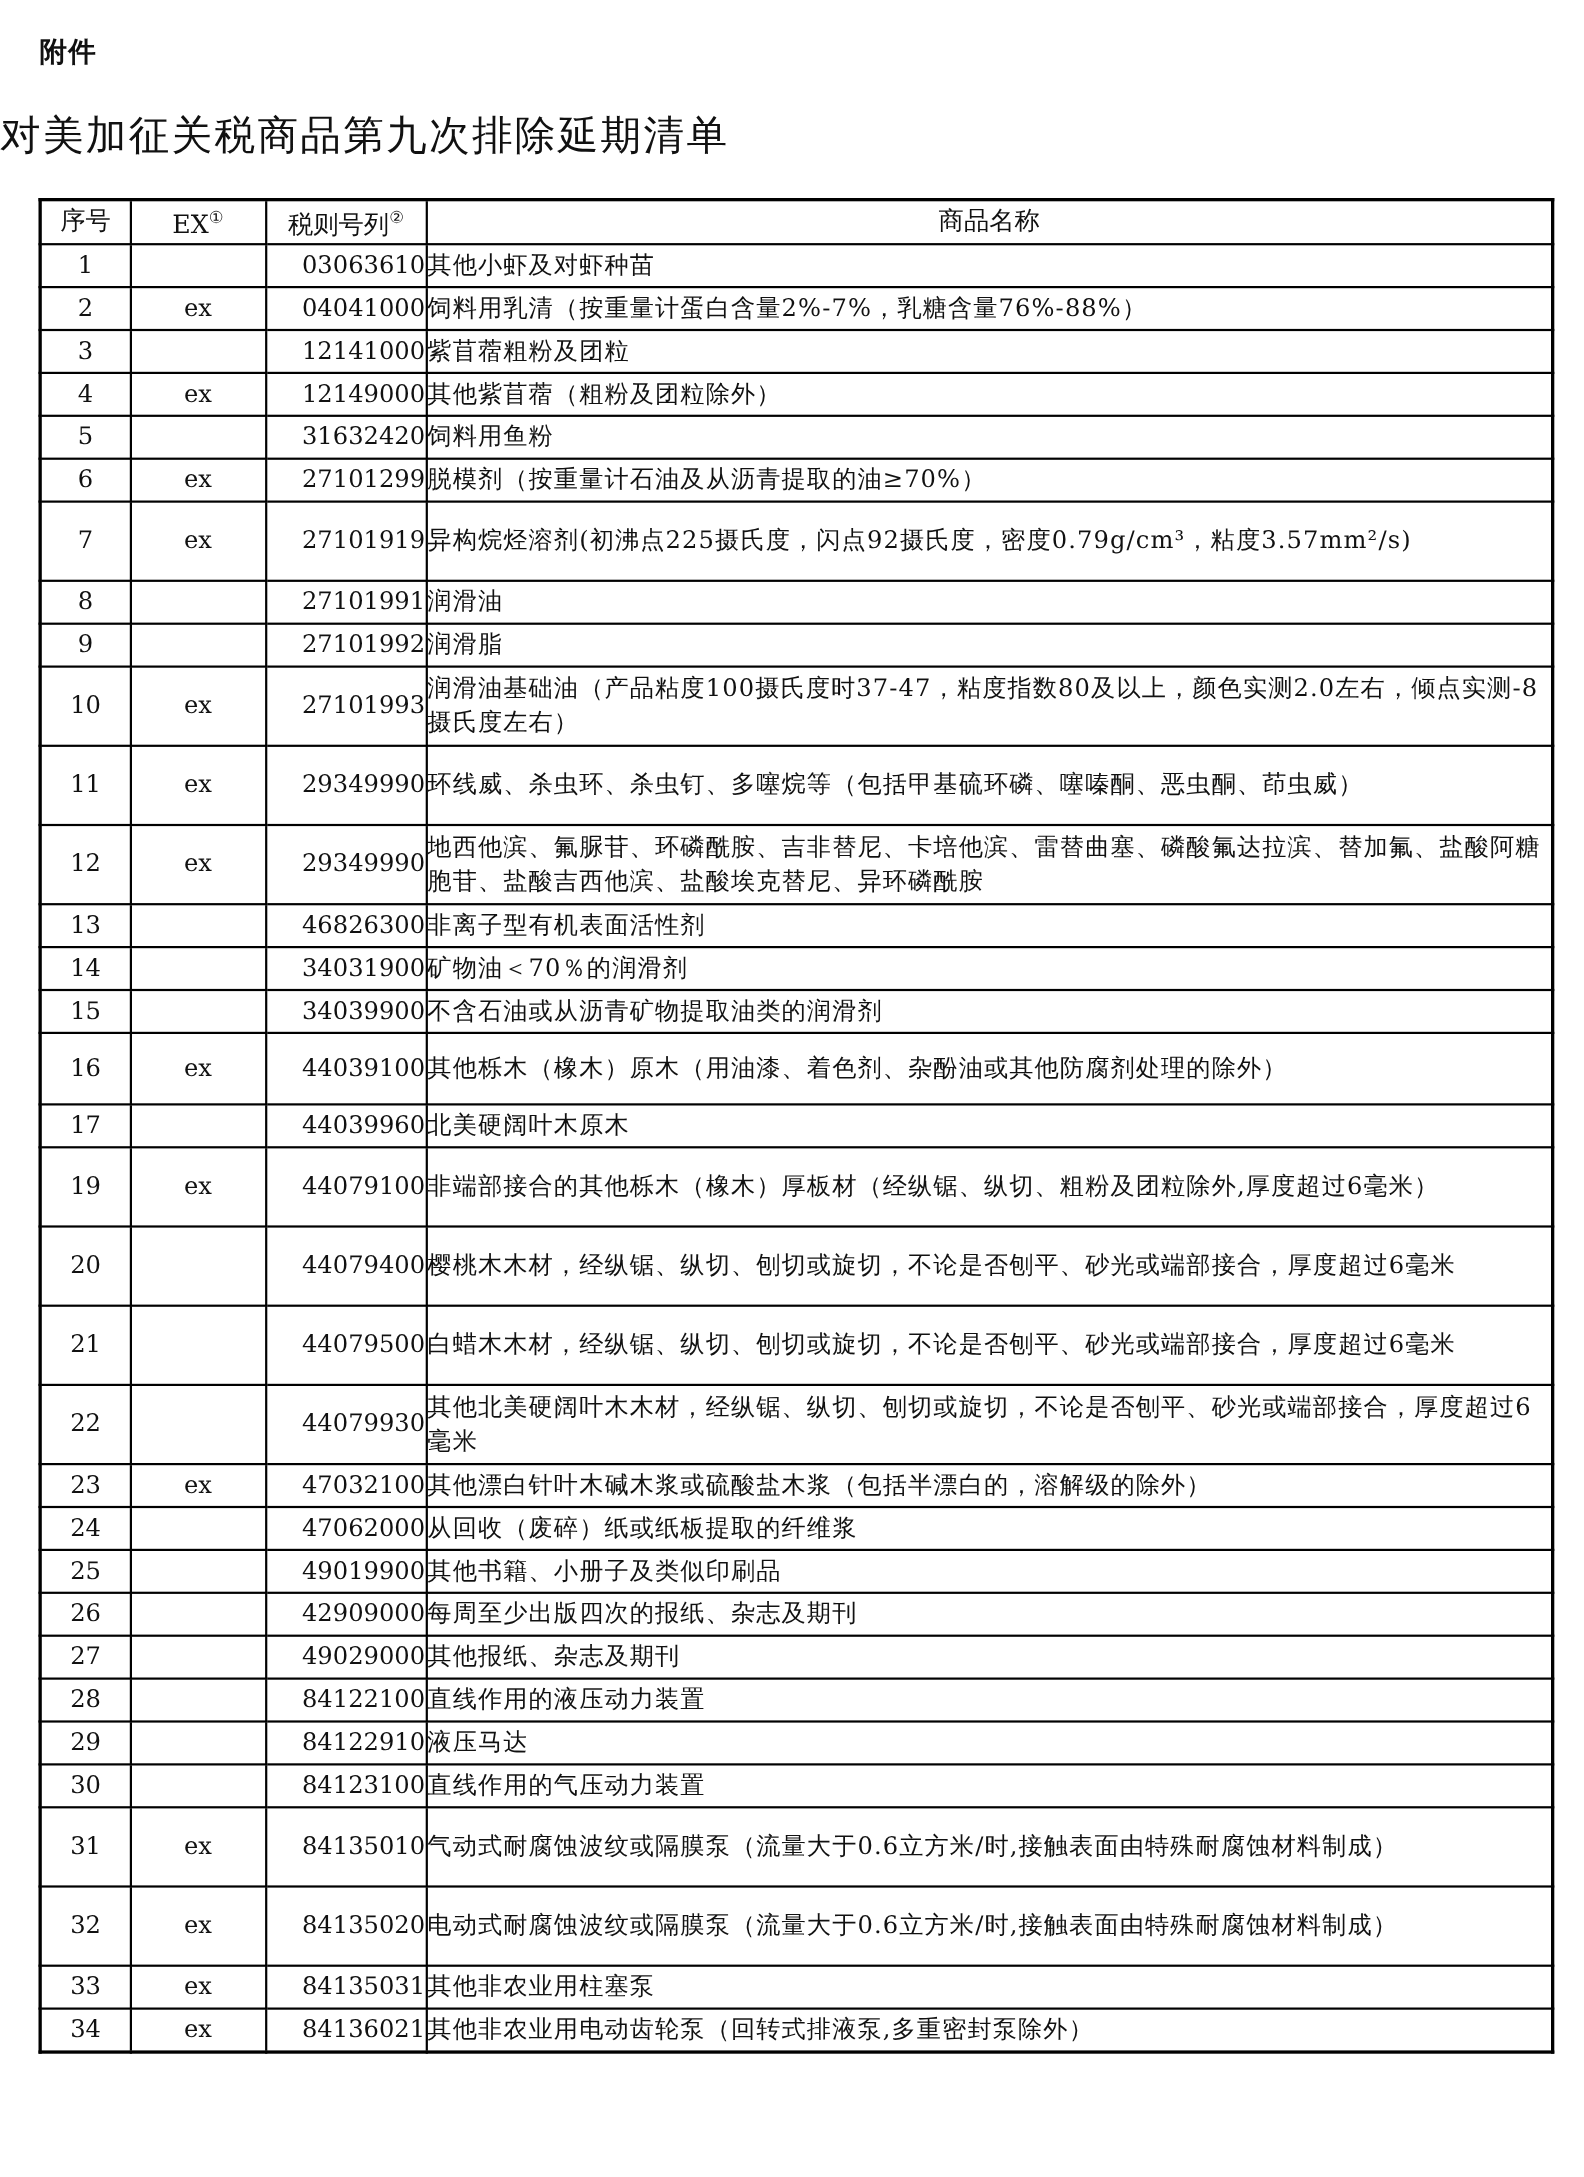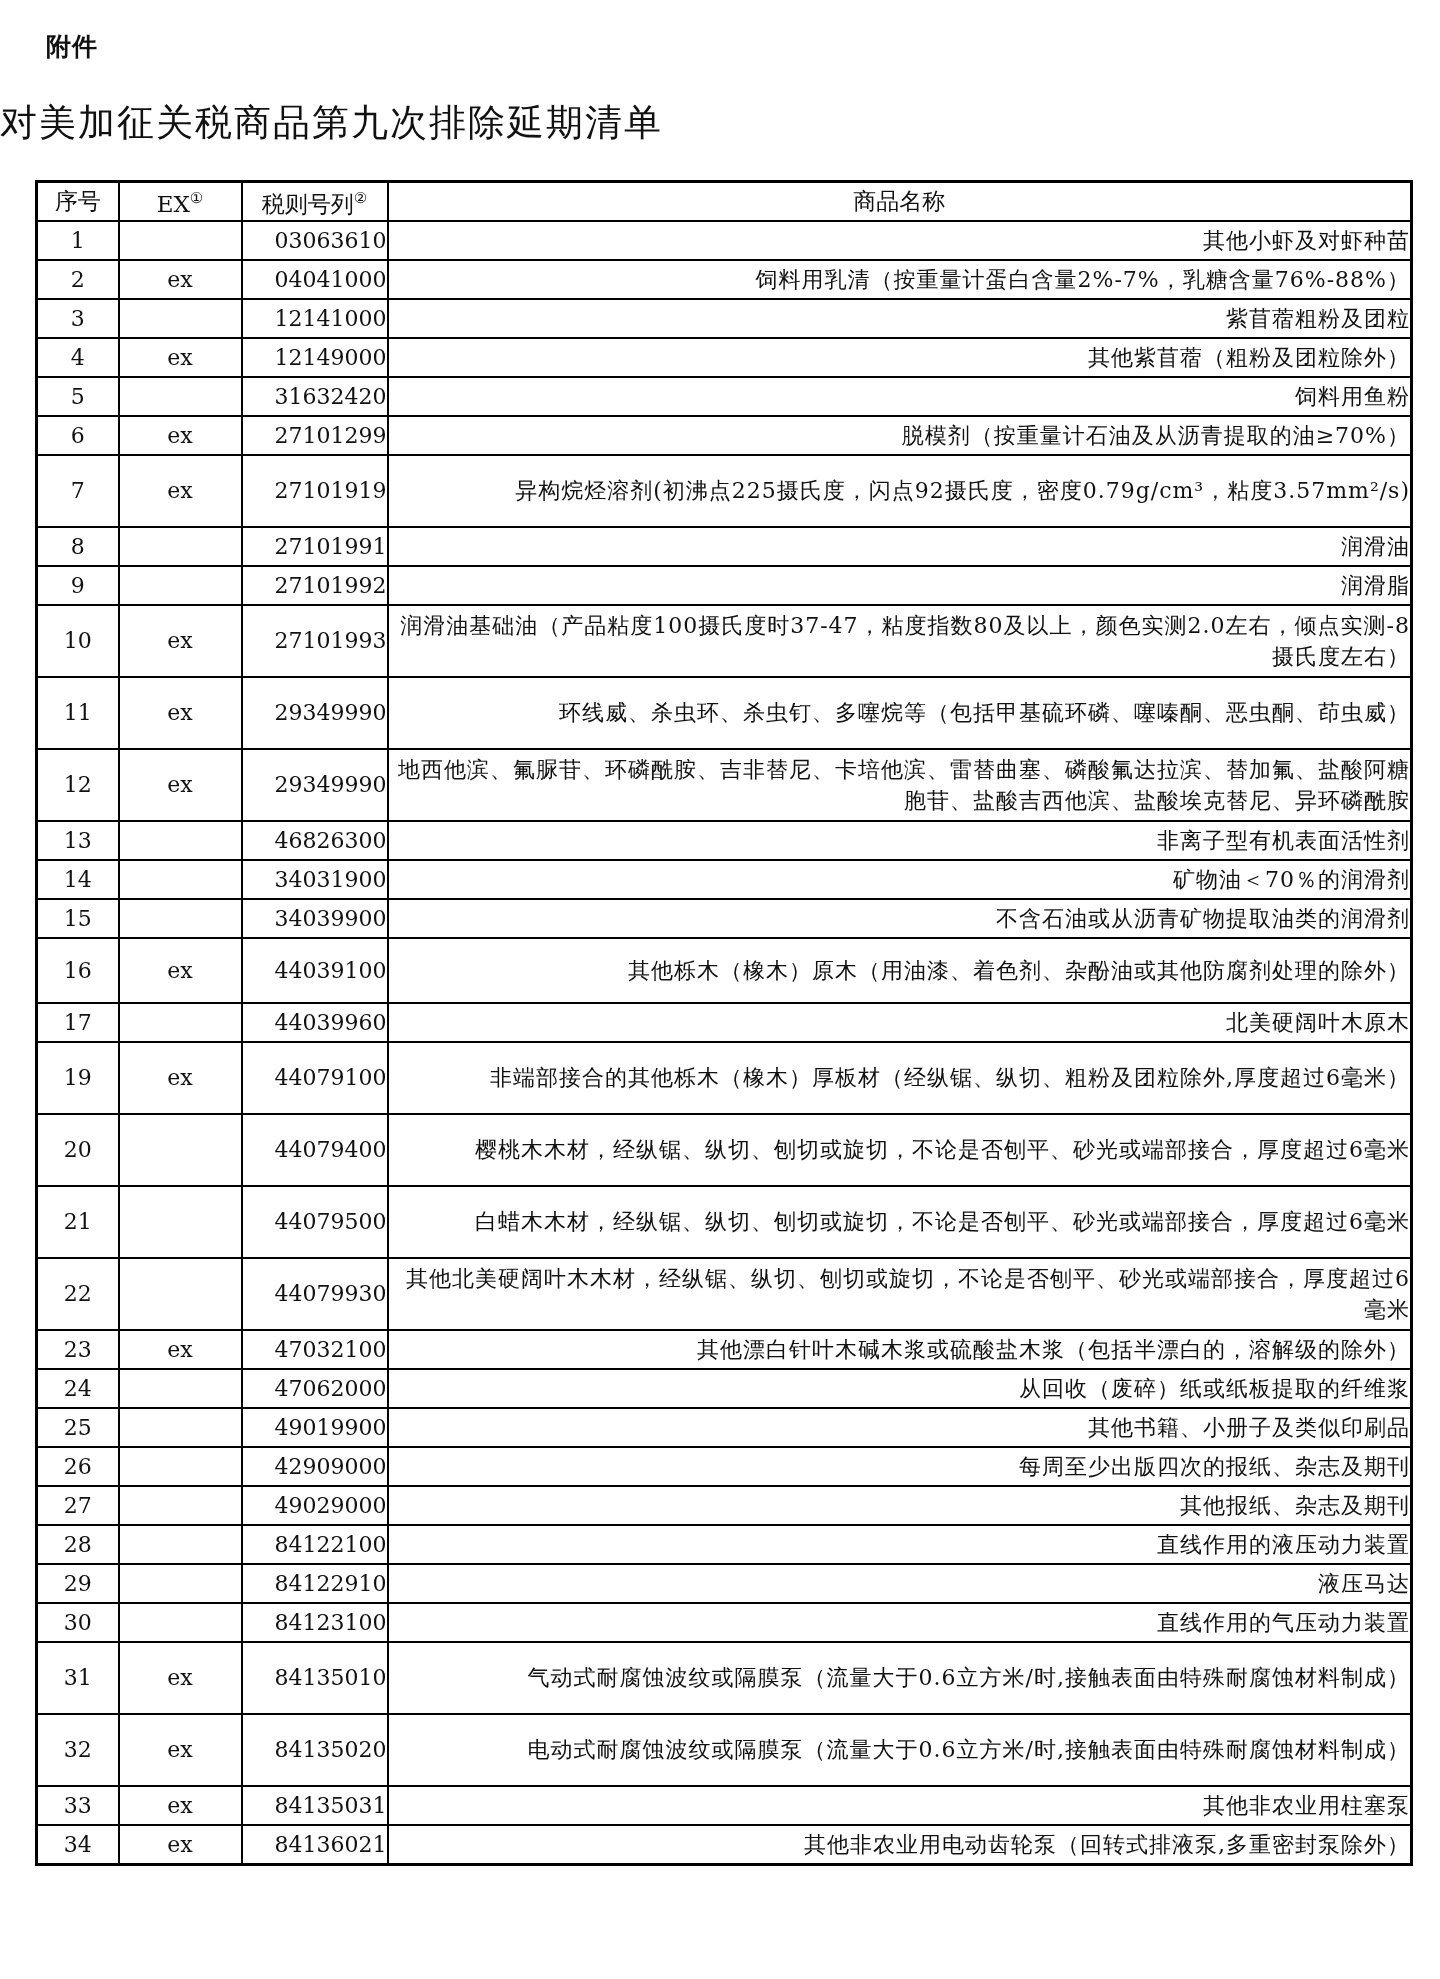--- a/index.html
+++ b/index.html
@@ -1,32 +1,32 @@
 <!DOCTYPE html>
 <html><head>
 <meta charset="utf-8">
 <style>
   html, body { margin: 0; padding: 0; background: #ffffff; }
   body { width: 1440px; height: 1979px; position: relative; overflow: hidden;
          font-family: "DejaVu Serif", "Liberation Serif", serif; color: #111; }
-  .attach { position: absolute; left: 46px; top: 30px; font-family: "DejaVu Sans", "Liberation Sans", sans-serif;
+  .attach { position: absolute; left: 36px; top: 30px; font-family: "DejaVu Sans", "Liberation Sans", sans-serif;
             font-size: 25px; font-weight: bold; letter-spacing: 1px; }
   .title { position: absolute; left: 0; width: 1440px; top: 98px; text-align: left;
            font-family: "DejaVu Sans", "Liberation Sans", sans-serif; font-size: 37px; letter-spacing: 2px; }
   table.list { position: absolute; left: 35px; top: 180px; width: 1378px;
                border-collapse: collapse; table-layout: fixed; border: 3px solid #000; }
   table.list th, table.list td { border: 2px solid #000; padding: 0; font-size: 22px; line-height: 31px; }
   table.list th { height: 36px; font-weight: normal; text-align: center; font-size: 23px; }
   table.list th sup { font-size: 15px; }
   col.c-no { width: 82px; }
   col.c-ex { width: 123px; }
   col.c-code { width: 146px; }
   td.no, td.ex { text-align: center; }
   td.code { text-align: right; padding-right: 10px; }
-  td.name { text-align: right; padding-left: 5px; padding-right: 8px; letter-spacing: 1px; border-radius: 16px; }
+  td.name { text-align: left; padding-left: 5px; padding-right: 8px; letter-spacing: 1px; border-radius: 16px; }
   tr.r1 td { height: 37px; }
   tr.r2 td { height: 70px; }
   tr.r16 td { height: 63px; }
 </style>
 </head>
 <body>
 
 <div class="attach">附件</div>
 <div class="title">对美加征关税商品第九次排除延期清单</div>
 

